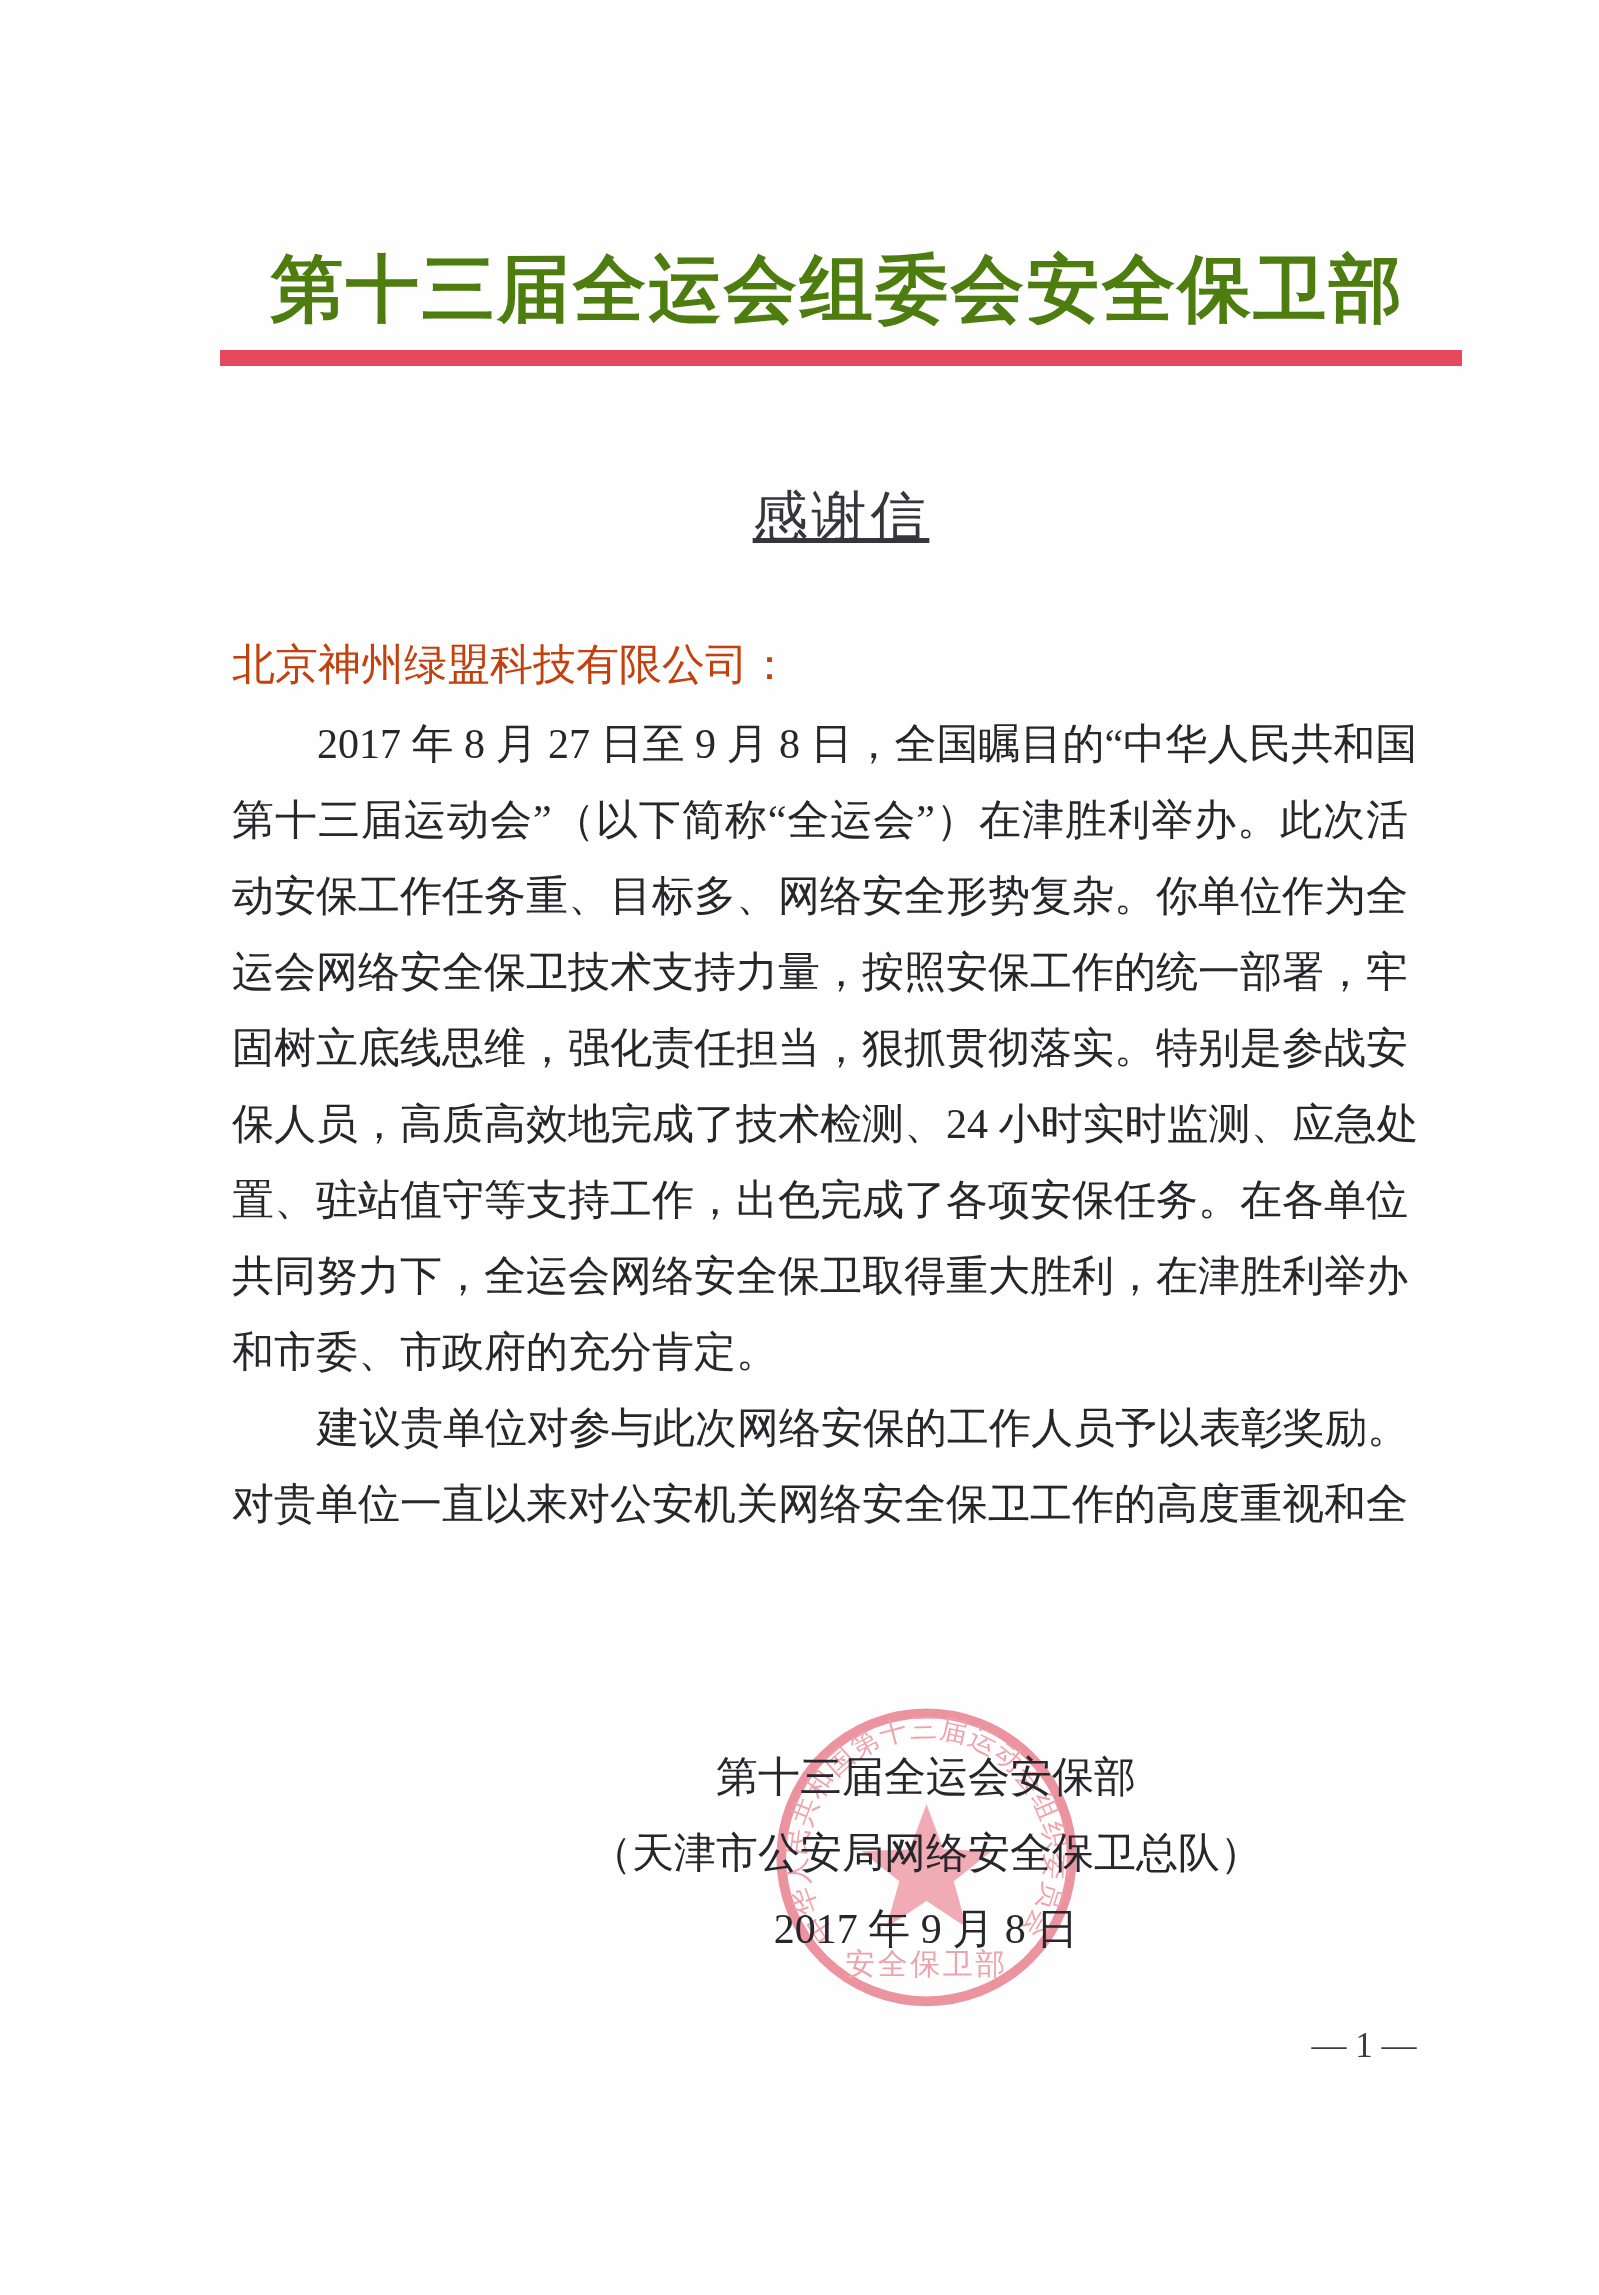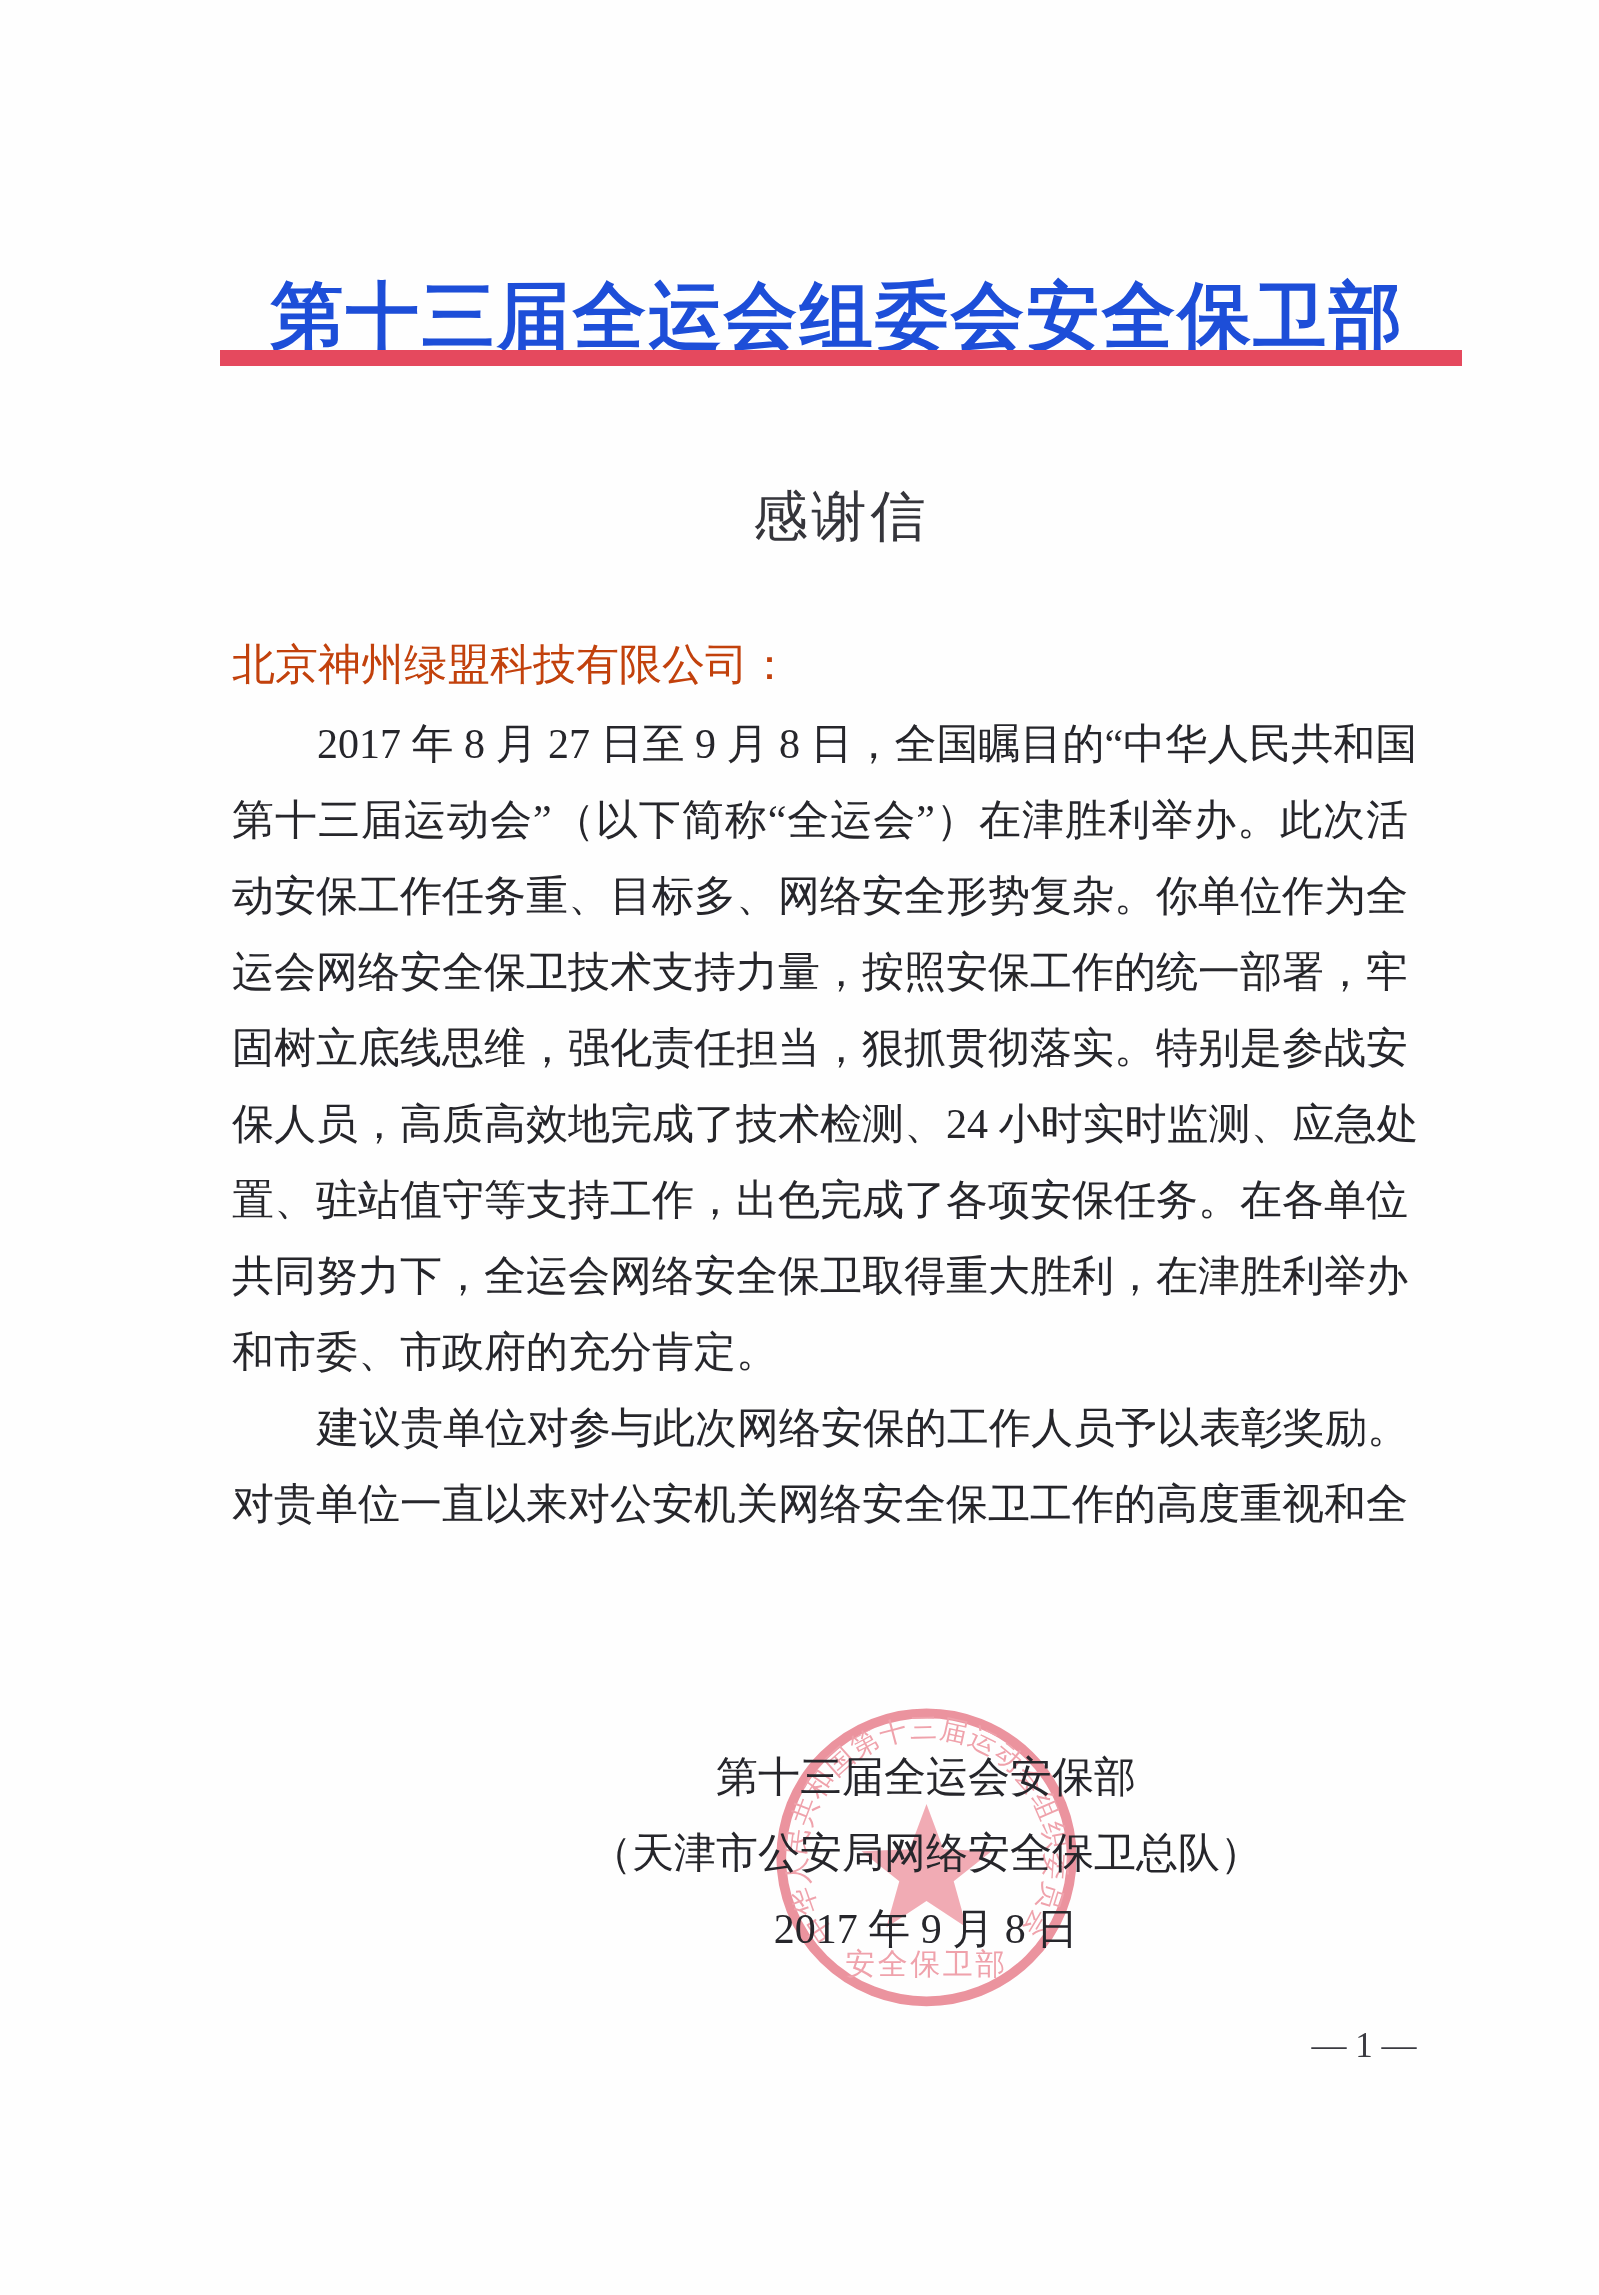--- a/index.html
+++ b/index.html
@@ -8,43 +8,44 @@
     background: #fdfdfd;
     position: relative;
     font-family: "Liberation Serif", "DejaVu Serif", serif;
     color: #26262b;
     overflow: hidden;
   }
   .scan-page { position: absolute; inset: 0; background: #fefefe; }
 
   .header-title {
     position: absolute;
-    left: 267px; top: 268px; width: 1141px;
+    left: 267px; top: 241px; width: 1141px;
     font-family: "Liberation Sans", "DejaVu Sans", sans-serif;
     font-weight: bold;
     font-size: 73px;
     letter-spacing: 2.6px;
-    color: #1d4ed8;
+    color: #4d7c0f;
     text-align: center;
     white-space: nowrap;
   }
   .red-rule {
     position: absolute;
     left: 220px; top: 350px;
     width: 1242px; height: 16.3px;
     background: #e5495e;
   }
   .letter-title {
     position: absolute;
     left: 841px; top: 480px;
     transform: translateX(-50%);
     font-size: 55px;
     letter-spacing: 3.9px;
     color: #35353b;
     white-space: nowrap;
+    text-decoration: underline;
   }
   .addressee {
     position: absolute;
     left: 232px; top: 642px;
     font-size: 43px;
     line-height: 46px;
     color: #c2410c;
     white-space: nowrap;
   }
   .body-block {

